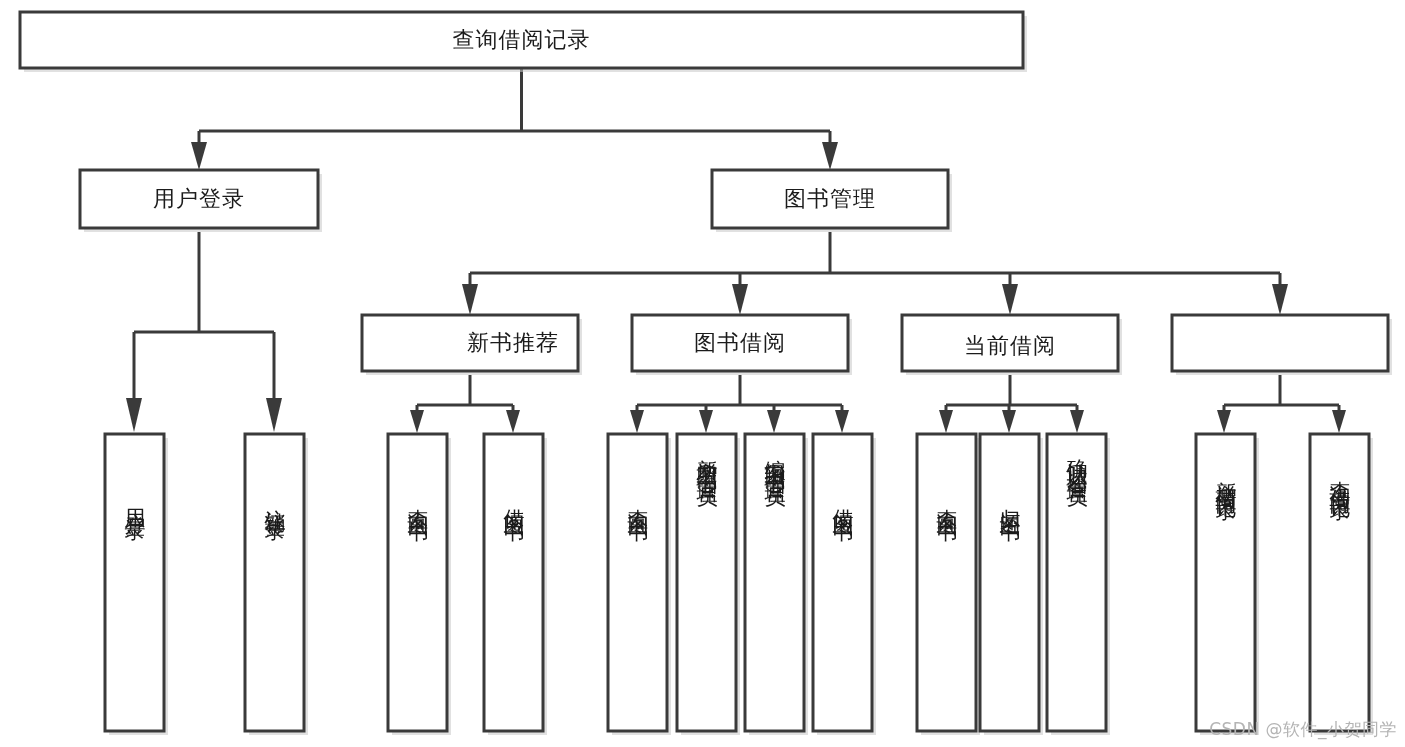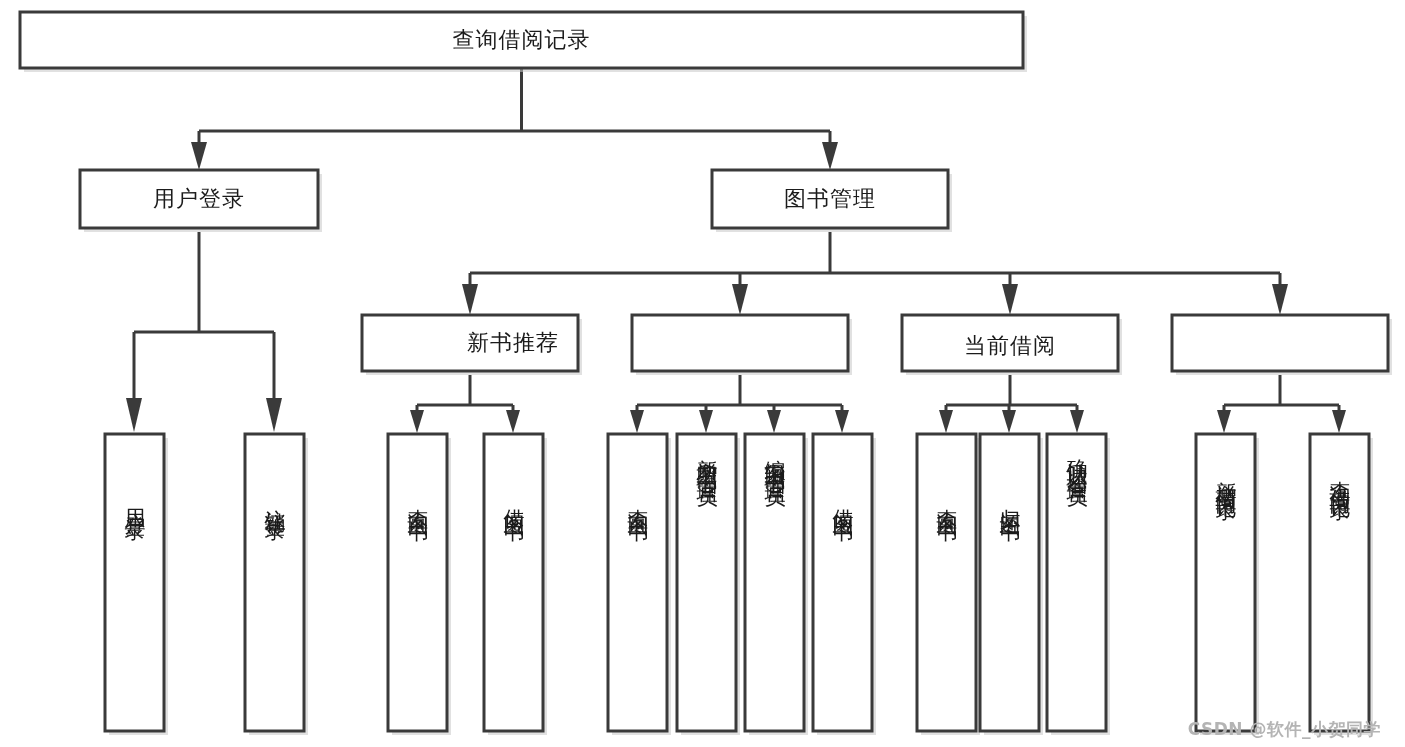--- a/index.html
+++ b/index.html
@@ -71,28 +71,27 @@
   }
   .hlabel-text {
     font-family: "DejaVu Sans", "Liberation Sans", sans-serif;
     font-size: 22px;
     color: #1b1b1b;
     letter-spacing: 1px;
     white-space: nowrap;
   }
   #watermark {
     position: absolute;
-    right: 24px;
+    right: 8px;
     bottom: 6px;
     font-family: "DejaVu Sans", "Liberation Sans", sans-serif;
     font-size: 17px;
     color: #b4b4b4;
     letter-spacing: 0.5px;
     white-space: nowrap;
-    font-weight: bold;
   }
 </style>
 </head>
 <body>
 
 <div id="diagram-root">
 
   <svg class="flowchart" viewBox="0 0 1405 747">
 
     <g>
@@ -231,20 +230,23 @@
   <div class="hlabel-wrap" style="left:80px; top:170px; width:238px; height:58px;">
     <span class="hlabel-text">用户登录</span>
   </div>
   <div class="hlabel-wrap" style="left:712px; top:170px; width:236px; height:58px;">
     <span class="hlabel-text">图书管理</span>
   </div>
 
   <div class="hlabel-wrap" style="left:362px; top:315px; width:216px; height:56px;margin-left:43px;">
     <span class="hlabel-text">新书推荐</span>
   </div>
+  <div class="hlabel-wrap" style="left:632px; top:315px; width:216px; height:56px;">
+    <span class="hlabel-text">图书借阅</span>
+  </div>
   <div class="hlabel-wrap" style="left:902px; top:315px; width:216px; height:61px;">
     <span class="hlabel-text">当前借阅</span>
   </div>
 
   <div class="vlabel-wrap" style="left:105px; top:434px; width:59px; height:297px; padding-top:58px;">
     <span class="vlabel-text">用户登录</span>
   </div>
   <div class="vlabel-wrap" style="left:245px; top:434px; width:59px; height:297px; padding-top:58px;">
     <span class="vlabel-text">注销登录</span>
   </div>

